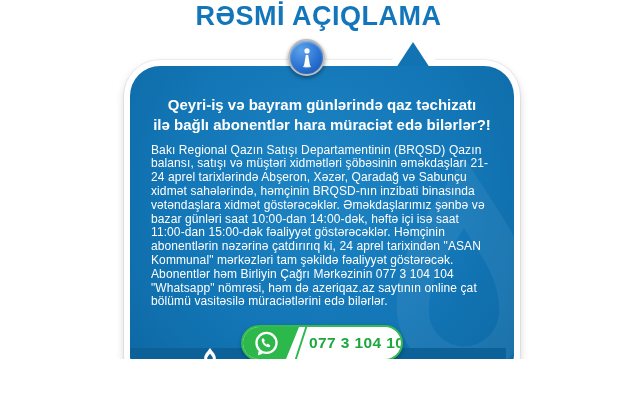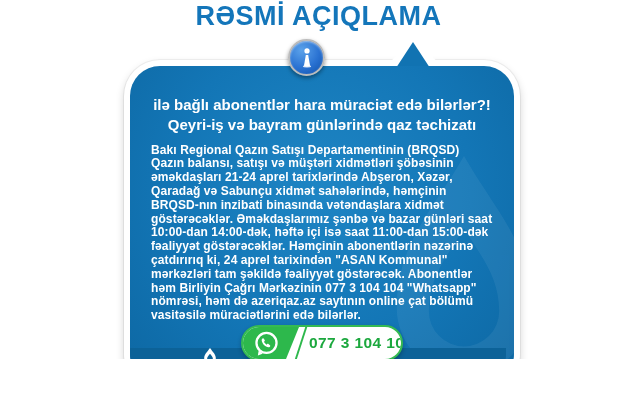--- a/index.html
+++ b/index.html
@@ -26,21 +26,21 @@
     border-radius:30px;overflow:hidden;
     background:radial-gradient(ellipse at 50% 38%, #1e85c4 0%, #1376b6 55%, #0d67a2 100%);
   }
   .watermark{position:absolute;right:-30px;top:90px;width:160px;height:240px;opacity:0.06;}
   .card-heading{
     margin-top:29px;text-align:center;color:#ffffff;
     font-size:15px;font-weight:bold;line-height:1.32;
   }
   .card-body{
     margin-top:9px;padding:0 21px;color:#ffffff;
-    font-size:12px;font-weight:bold;line-height:1.15;
+    font-size:12px;font-weight:normal;line-height:1.15;
     text-align:left;letter-spacing:0.1px;
   }
   .footer-band{
     position:absolute;left:0;right:8px;bottom:0;height:36px;
     background:#0c6298;border-radius:0 0 30px 30px;
   }
   .brand{
     position:absolute;left:45px;bottom:5px;width:70px;
     display:flex;flex-direction:column;align-items:center;gap:1px;
   }
@@ -96,22 +96,22 @@
     </svg>
 
     <div class="bubble-inner">
 
       <svg class="watermark" viewBox="0 0 100 150" aria-hidden="true">
         <path d="M50 0 C30 35 8 55 8 95 a42 42 0 0 0 84 0 C92 55 70 35 50 0 Z
                  M50 45 C40 62 28 75 28 97 a22 22 0 0 0 44 0 C72 75 60 62 50 45 Z" fill="#ffffff" fill-rule="evenodd"></path>
       </svg>
 
       <div class="card-heading">
+        <div>Qeyri-iş və bayram günlərində qaz təchizatı</div>
         <div>ilə bağlı abonentlər hara müraciət edə bilərlər?!</div>
-        <div>Qeyri-iş və bayram günlərində qaz təchizatı</div>
       </div>
 
       <div class="card-body">Bakı Regional Qazın Satışı Departamentinin (BRQSD) Qazın balansı, satışı və müştəri xidmətləri şöbəsinin əməkdaşları 21-24 aprel tarixlərində Abşeron, Xəzər, Qaradağ və Sabunçu xidmət sahələrində, həmçinin BRQSD-nın inzibati binasında vətəndaşlara xidmət göstərəcəklər. Əməkdaşlarımız şənbə və bazar günləri saat 10:00-dan 14:00-dək, həftə içi isə saat 11:00-dan 15:00-dək fəaliyyət göstərəcəklər. Həmçinin abonentlərin nəzərinə çatdırırıq ki, 24 aprel tarixindən "ASAN Kommunal" mərkəzləri tam şəkildə fəaliyyət göstərəcək. Abonentlər həm Birliyin Çağrı Mərkəzinin 077 3 104 104 "Whatsapp" nömrəsi, həm də azeriqaz.az saytının online çat bölümü vasitəsilə müraciətlərini edə bilərlər.</div>
 
       <div class="footer-band">
         <div class="brand">
           <svg width="14" height="15" viewBox="0 0 14 16" aria-hidden="true">
             <path d="M7 0 C4.2 4 0.8 7 0.8 10.6 a6.2 6.2 0 0 0 12.4 0 C13.2 7 9.8 4 7 0 Z
                      M7 6.2 C5.6 8.2 3.9 9.8 3.9 11.6 a3.1 3.1 0 0 0 6.2 0 C10.1 9.8 8.4 8.2 7 6.2 Z" fill="#ffffff" fill-rule="evenodd"></path>
           </svg>

